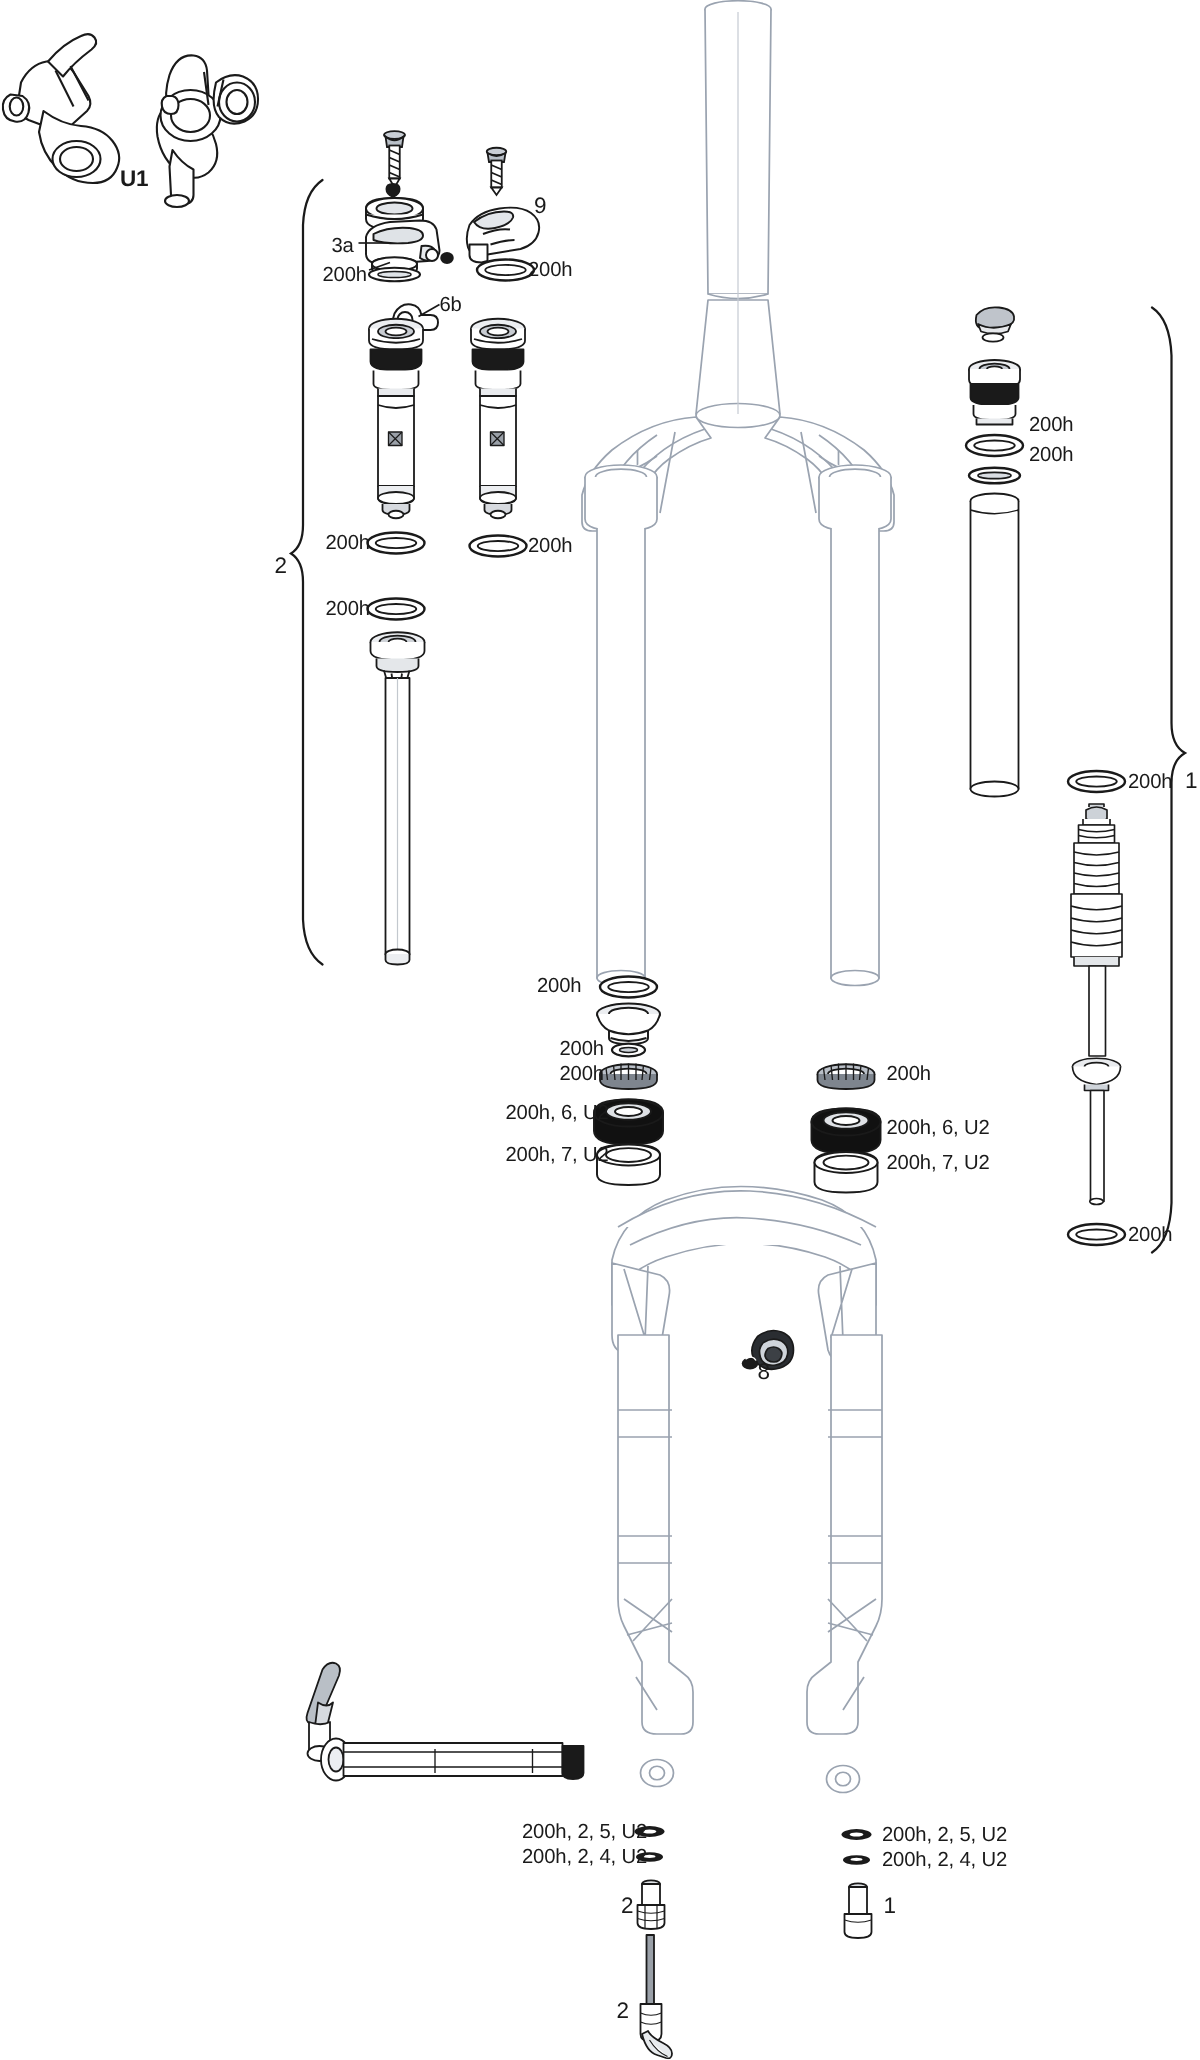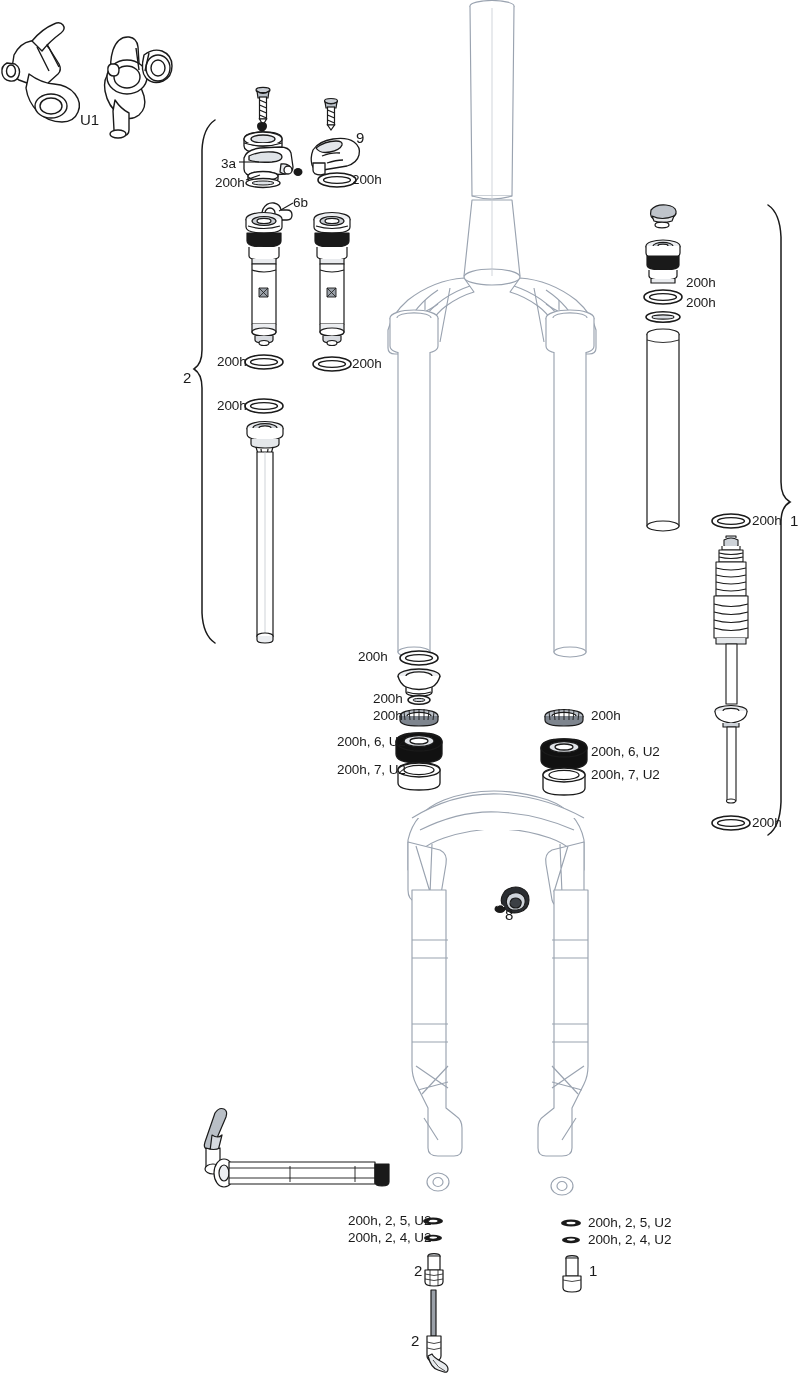--- a/index.html
+++ b/index.html
@@ -420,21 +420,21 @@
 
     <g stroke="#1a1a1a" fill="#fff" stroke-width="1.2" stroke-linejoin="round">
       <rect x="431" y="1290" width="5" height="46" fill="#9aa0a8"></rect>
       <path d="M427 1336 l0 20 q0 5 7 5 q7 0 7 -5 l0 -20z" fill="#fff"></path>
       <path d="M427 1342 q7 3 14 0 M427 1348 q7 3 14 0" stroke-width="0.8"></path>
       <path d="M428 1356 q3 12 10 14 l6 2 q4 1 4 -3 q0 -4 -6 -7 q-8 -4 -10 -8z" fill="#e7eaed"></path>
       <path d="M433 1360 q5 8 12 11" stroke-width="0.8"></path>
     </g>
   </svg>
 
-  <div class="lbl big" style="left:80px; top:112px;">U1</div>
+  <div class="lbl big" style="left:80px; top:112px;font-weight:bold;">U1</div>
 
   <div class="lbl big" style="left:183px; top:370px;">2</div>
   <div class="lbl big" style="left:790px; top:513px;">1</div>
 
   <div class="lbl" style="left:221px; top:157px;">3a</div>
   <div class="lbl" style="left:215px; top:176px;">200h</div>
   <div class="lbl big" style="left:356px; top:130px;">9</div>
   <div class="lbl" style="left:352px; top:173px;">200h</div>
   <div class="lbl" style="left:293px; top:196px;">6b</div>
 

